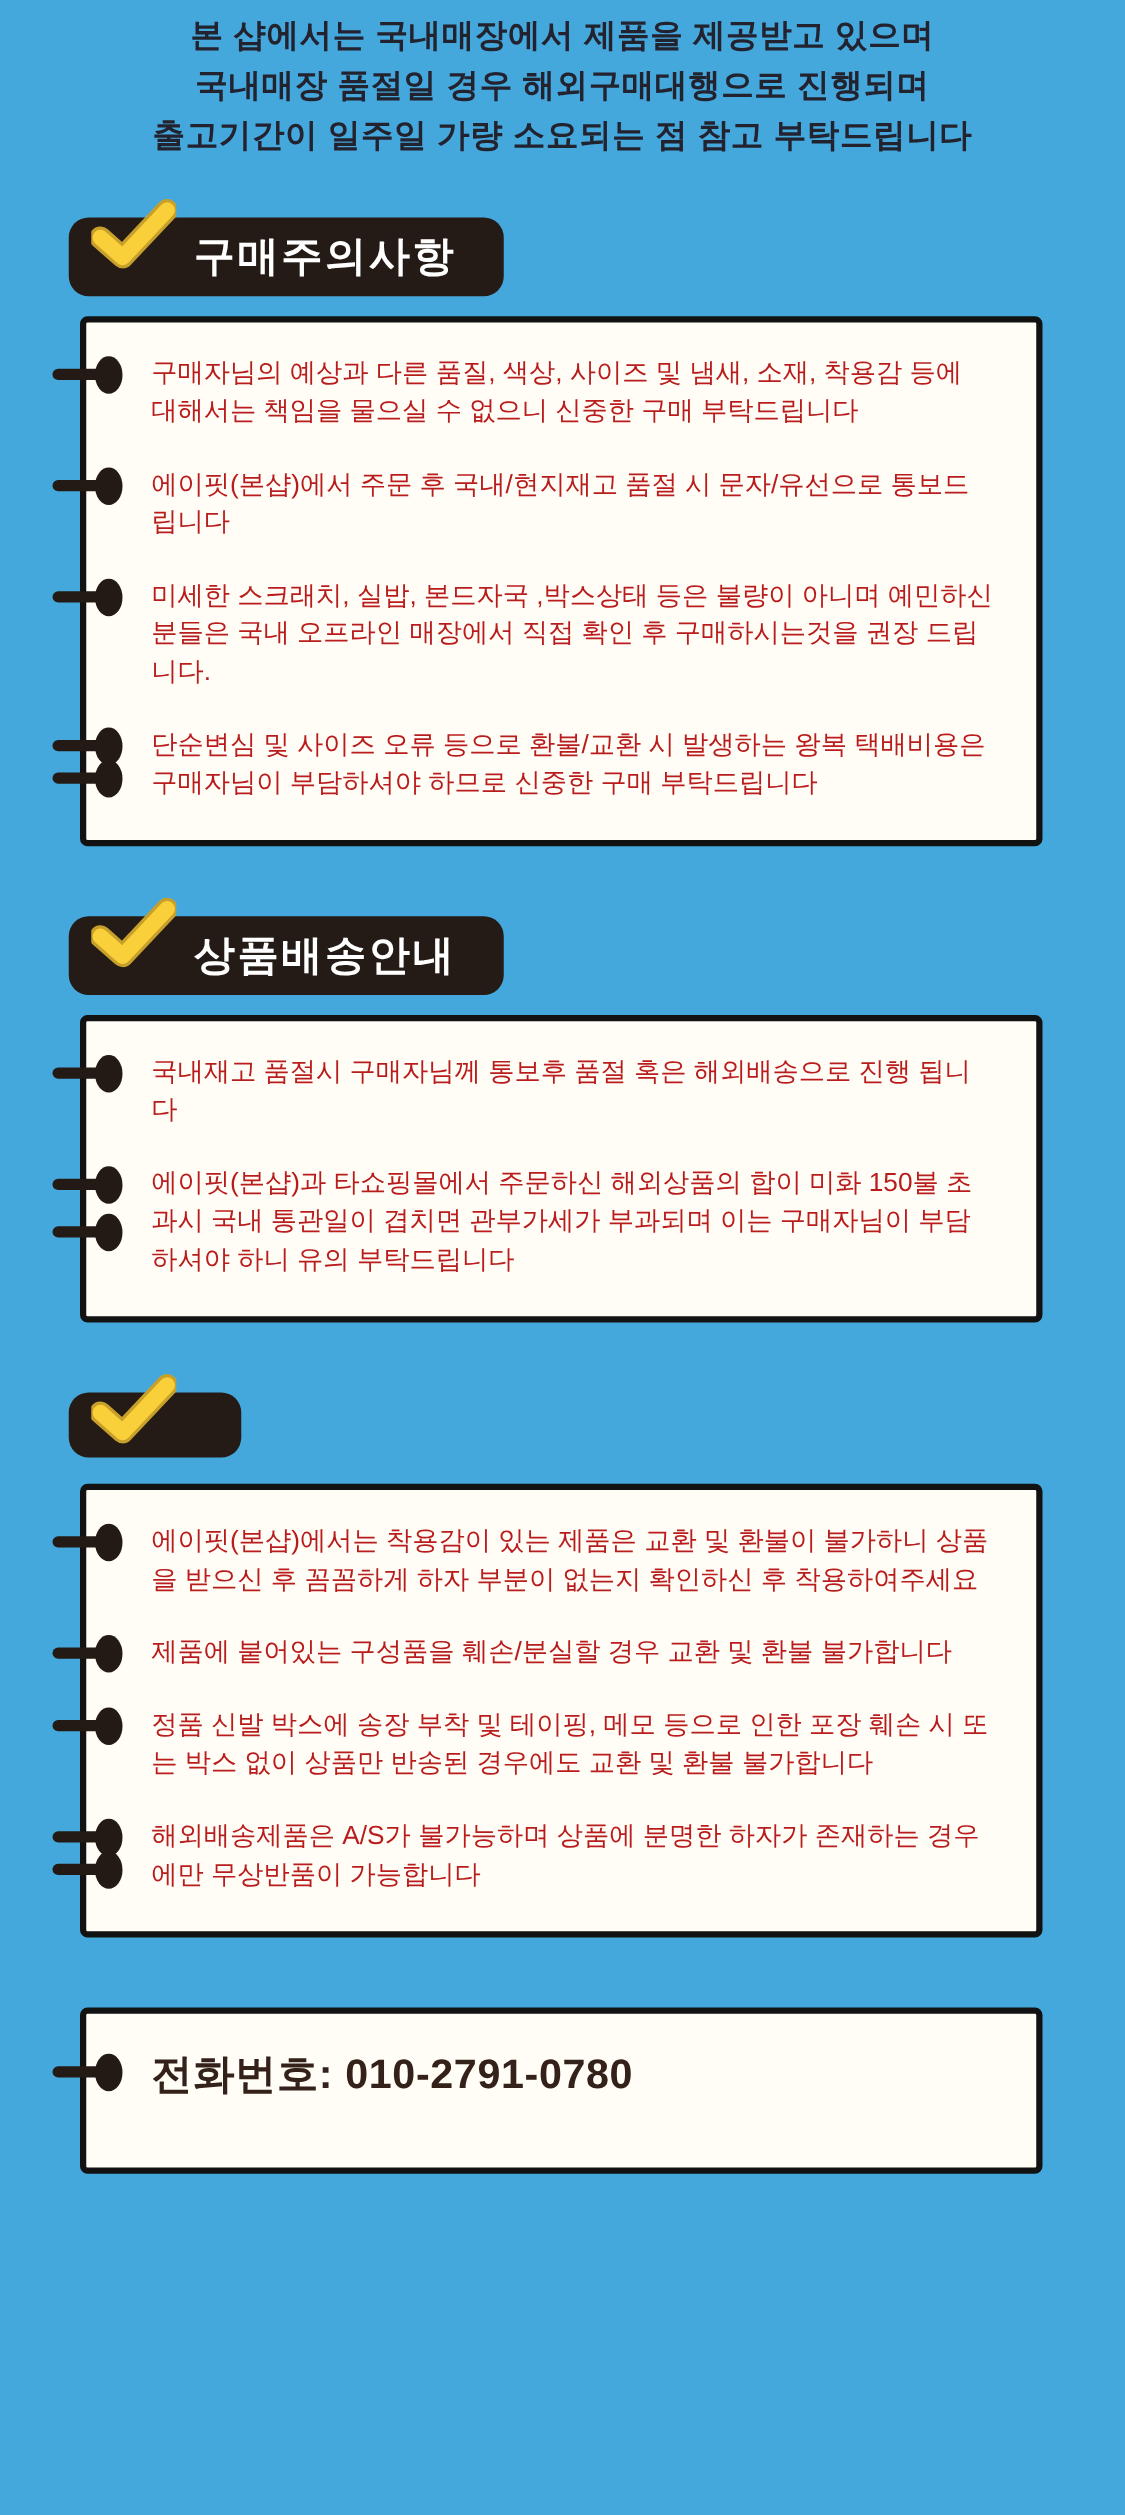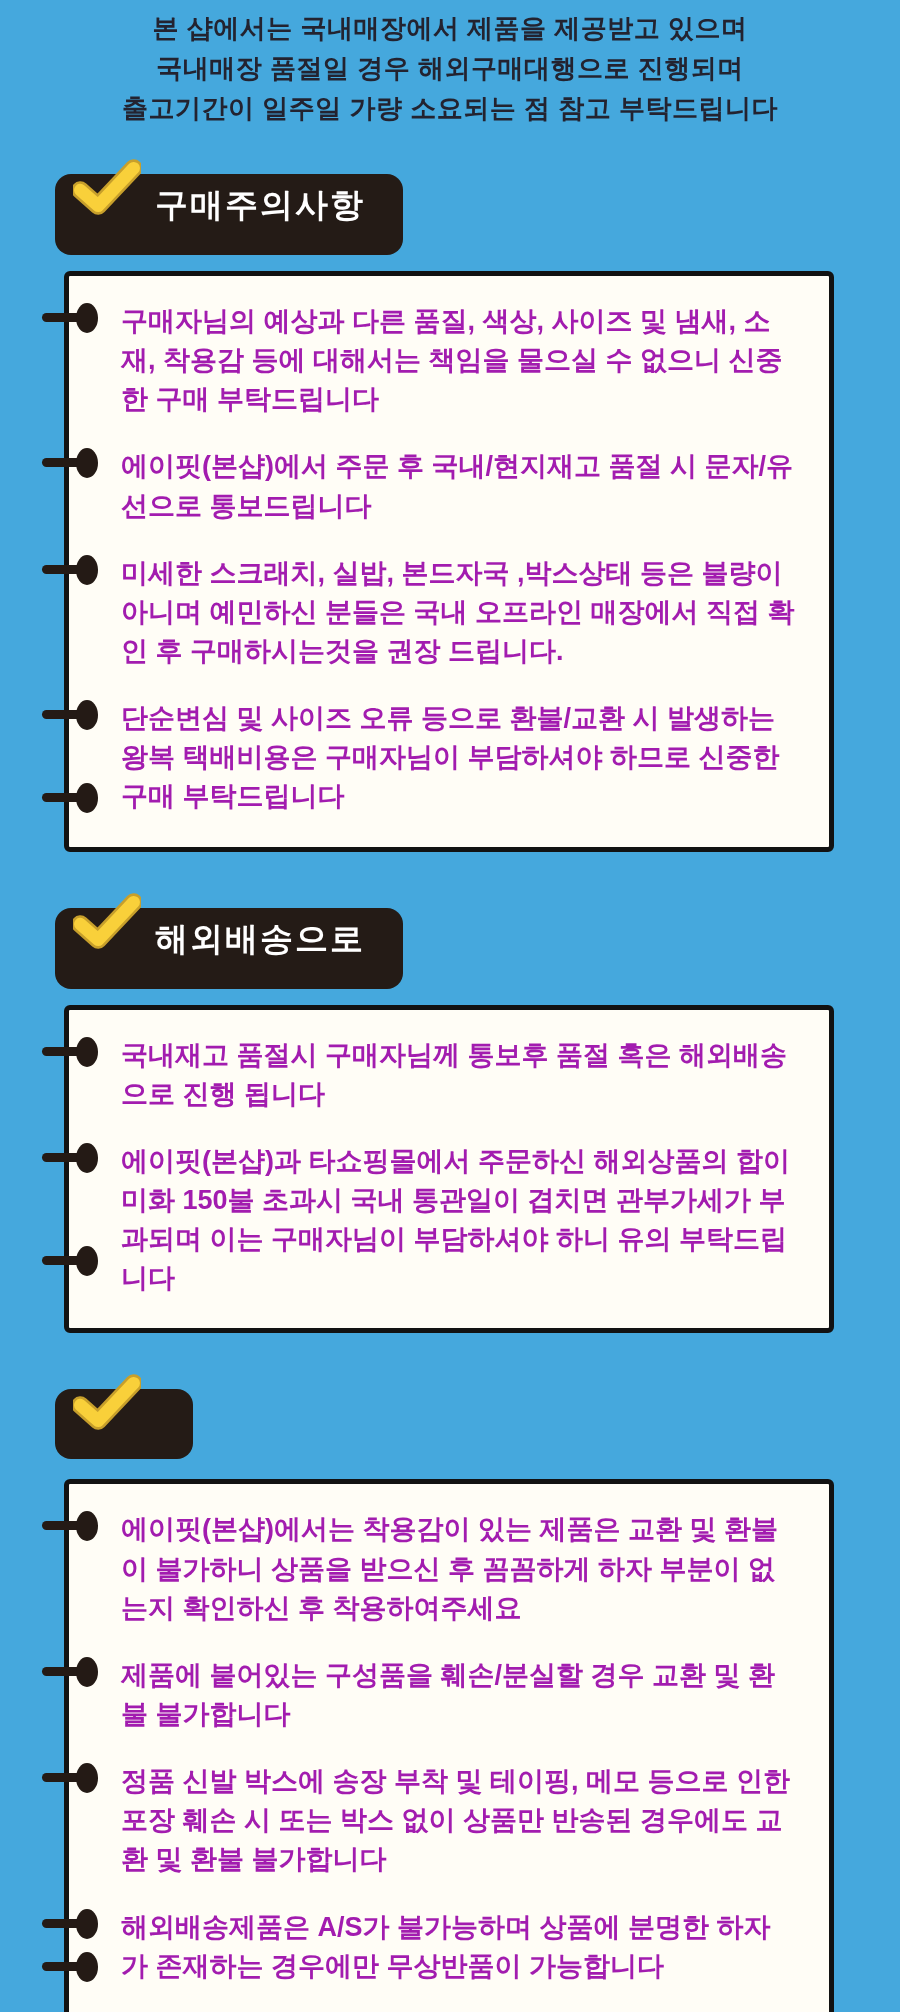--- a/index.html
+++ b/index.html
@@ -8,32 +8,32 @@
 
   
   .notice{padding-top:8px;text-align:center;color:#232330;font-weight:800;
           font-size:26px;line-height:40px;letter-spacing:0.5px;}
 
   
   .section{margin-top:56px;}
   .section.first{margin-top:46px;}
   .section-header{margin-left:55px;}
   .badge{position:relative;display:inline-flex;align-items:center;background:#241b16;
-         border-radius:16px;padding:9px 38px 27px 100px;min-height:34px;}
+         border-radius:16px;padding:9px 38px 9px 100px;min-height:34px;}
   .badge .title{color:#ffffff;font-size:33px;font-weight:800;letter-spacing:2px;}
   .check{position:absolute;left:18px;top:-15px;width:68px;height:56px;}
   .check svg{display:block;width:100%;height:100%;}
 
   
   .note-box{position:relative;margin-left:64px;margin-top:16px;width:770px;box-sizing:border-box;
             background:#fffdf6;border:5px solid #121212;border-radius:6px;
             padding:26px 34px 26px 52px;}
   .bullet{position:relative;margin-bottom:28px;}
   .bullet:last-of-type{margin-bottom:4px;}
-  .bullet-text{margin:0;font-size:27px;font-weight:700;color:#a21caf;line-height:1.45;}
+  .bullet-text{margin:0;font-size:21px;font-weight:400;color:#b91c1c;line-height:1.45;}
 
   
   .pin{position:absolute;left:-79px;top:1px;width:56px;height:30px;pointer-events:none;}
   .pin::before{content:"";position:absolute;left:0;top:10px;width:40px;height:9px;
                background:#241a15;border-radius:5px;}
   .pin::after{content:"";position:absolute;right:0;top:0;width:22px;height:30px;
               background:#241a15;border-radius:50%;}
   .pin-box{left:-27px;top:auto;}
 
   
@@ -87,21 +87,21 @@
 
   <div class="section">
     <div class="section-header">
       <div class="badge">
         <span class="check">
           <svg viewBox="0 0 130 100">
             <path d="M14 56 L48 86 L116 14" fill="none" stroke="#c79f2b" stroke-width="34" stroke-linecap="round" stroke-linejoin="round"></path>
             <path d="M14 56 L48 86 L116 14" fill="none" stroke="#f9d03a" stroke-width="24" stroke-linecap="round" stroke-linejoin="round"></path>
           </svg>
         </span>
-        <span class="title">해외배송으로</span>
+        <span class="title">상품배송안내</span>
       </div>
     </div>
     <div class="note-box">
       <div class="bullet">
         <span class="pin"></span>
         <p class="bullet-text">국내재고 품절시 구매자님께 통보후 품절 혹은 해외배송으로 진행 됩니다</p>
       </div>
       <div class="bullet">
         <span class="pin"></span>
         <p class="bullet-text">에이핏(본샵)과 타쇼핑몰에서 주문하신 해외상품의 합이 미화 150불 초과시 국내 통관일이 겹치면 관부가세가 부과되며 이는 구매자님이 부담하셔야 하니 유의 부탁드립니다</p>

